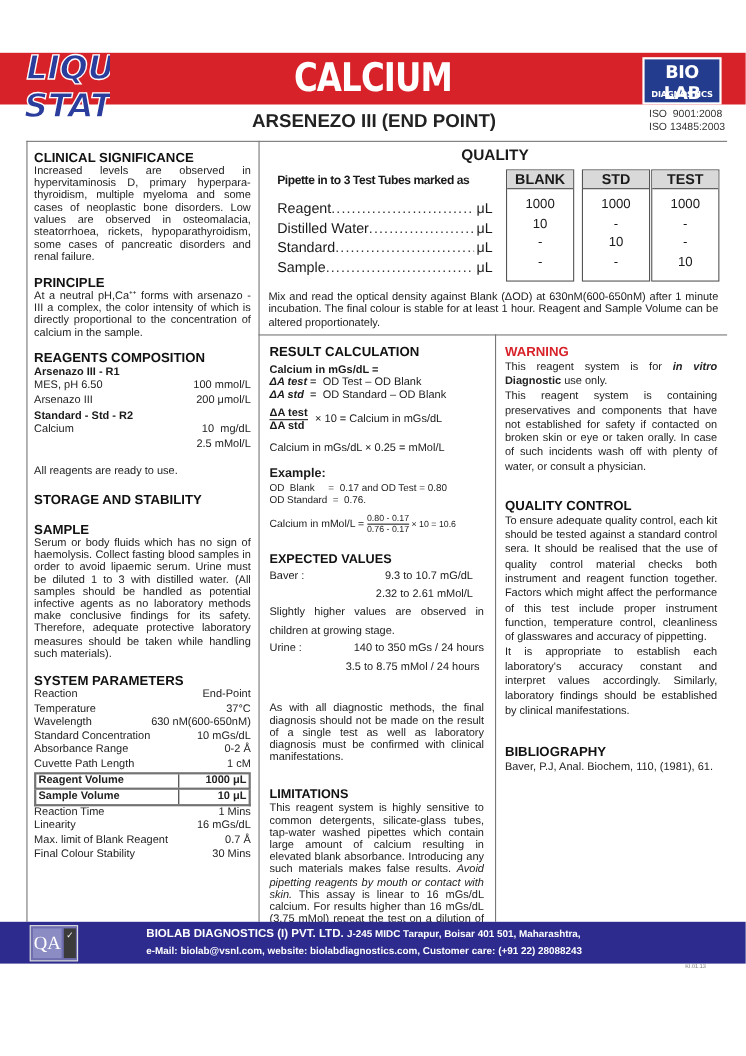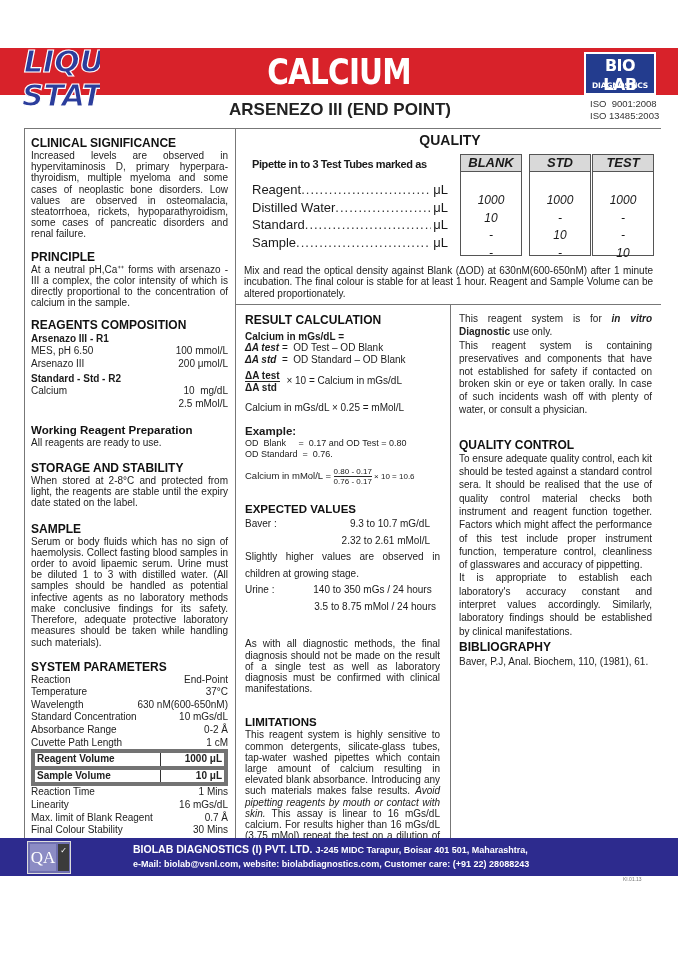--- a/index.html
+++ b/index.html
@@ -26,32 +26,32 @@
 
   .col-left { position: absolute; left: 31px; top: 136px; width: 197px; font-size: 10px; line-height: 11.2px; }
   .sec-h { font-weight: bold; font-size: 12px; line-height: 14px; color: #111; }
   .para { text-align: justify; font-size: 10px; line-height: 11.2px; color: #222; }
   .gap { height: 10px; }
   .kv { display: flex; justify-content: space-between; font-size: 10px; line-height: 12.4px; color: #222; }
   .kv-right { text-align: right; }
   .sub-h { font-weight: bold; font-size: 10px; line-height: 13px; }
 
   .sys-row { display: flex; justify-content: space-between; font-size: 10px; line-height: 12.6px; color: #222; }
-  .sys-row.boxed { border: 4px solid #737373; font-weight: bold; padding: 0 2px; }
+  .sys-row.boxed { border: 2px solid #737373; font-weight: bold; padding: 0 2px; }
   .sys-row.boxed .sv { border-left: 1px solid #333; padding-left: 4px; min-width: 62px; text-align: right; }
 
   
   .method { position: absolute; left: 244px; top: 128px; width: 412px; }
   .method-h { text-align: center; font-weight: bold; font-size: 14px; margin-top: 4px; }
   .method-table { position: absolute; left: 0; top: 22px; width: 412px; }
   .pip-label { position: absolute; left: 8px; top: 8px; font-weight: bold; font-size: 11px; letter-spacing: -0.4px; }
-  .mcol { position: absolute; top: 4px; width: 62px; border: 1px solid #555; height: 102px; font-style: italic; }
+  .mcol { position: absolute; top: 4px; width: 62px; border: 1px solid #555; height: 102px; }
   .mcol-h { background: #d9d9d9; border-bottom: 1px solid #555; text-align: center; font-weight: bold; font-size: 13px; line-height: 16px; }
   .mcol-v { text-align: center; font-size: 12px; line-height: 17.6px; }
-  .mcol-vals { padding-top: 20px; }
+  .mcol-vals { padding-top: 5px; }
   .mrow-labels { position: absolute; left: 8px; top: 31px; width: 196px; font-size: 13px; line-height: 17.6px; }
   .mrow { display: flex; white-space: nowrap; overflow: hidden; }
   .mrow .dots { flex: 1; overflow: hidden; letter-spacing: 1px; color: #333; }
   .mrow .unit { padding-left: 2px; }
 
   .mix-text { position: absolute; left: 244px; top: 265px; width: 409px; font-size: 10px; line-height: 11.4px; text-align: justify; }
 
   
   .col-mid { position: absolute; left: 245px; top: 313px; width: 195px; font-size: 10px; line-height: 11.4px; }
   .calc-line { font-size: 10px; line-height: 11.3px; }
@@ -132,27 +132,25 @@
     </div>
     <div class="sub-h" style="margin-top:2px">Standard - Std - R2</div>
     <div class="kv">
       <span>Calcium</span>
       <span style="white-space:pre">10  mg/dL</span>
     </div>
     <div class="kv-right">2.5 mMol/L</div>
   </div>
   <div class="gap" style="height:14px"></div>
   <div>
-    <div class="sec-h" style="font-size:11.5px">Working Reagent Preparation</div>
     <div class="para">All reagents are ready to use.</div>
   </div>
   <div class="gap" style="height:13px"></div>
   <div>
     <div class="sec-h">STORAGE AND STABILITY</div>
-    <div class="para">When stored at 2-8°C and protected from light, the reagents are stable until the expiry date stated on the label.</div>
   </div>
   <div class="gap" style="height:13px"></div>
   <div>
     <div class="sec-h">SAMPLE</div>
     <div class="para">Serum or body fluids which has no sign of haemolysis. Collect fasting blood samples in order to avoid lipaemic serum. Urine must be diluted 1 to 3 with distilled water. (All samples should be handled as potential infective agents as no laboratory methods make conclusive findings for its safety. Therefore, adequate protective laboratory measures should be taken while handling such materials).</div>
   </div>
   <div class="gap" style="height:12px"></div>
   <div>
     <div class="sec-h">SYSTEM PARAMETERS</div>
     <div id="sys-rows">
@@ -295,45 +293,46 @@
   <div style="margin-top:16px;">
     <div class="sec-h" style="font-size:11.5px">EXPECTED VALUES</div>
     <div class="ev-row">
       <span style="width:70px">Baver :</span>
       <span style="flex:1; text-align:right; padding-right:10px">9.3 to 10.7 mG/dL</span>
     </div>
     <div class="ev-row" style="justify-content:flex-end; padding-right:10px;">2.32 to 2.61 mMol/L</div>
     <div class="para" style="line-height:16.5px">Slightly higher values are observed in children at growing stage.</div>
     <div class="ev-row">
       <span style="width:60px">Urine :</span>
-      <span style="flex:1; text-align:center">140 to 350 mGs / 24 hours</span>
+      <span style="flex:1; text-align:right">140 to 350 mGs / 24 hours</span>
     </div>
     <div class="ev-row" style="justify-content:flex-end; padding-right:4px;">3.5 to 8.75 mMol / 24 hours</div>
     <div class="para" style="margin-top:23px">As with all diagnostic methods, the final diagnosis should not be made on the result of a single test as well as laboratory diagnosis must be confirmed with clinical manifestations.</div>
   </div>
 
   <div style="margin-top:21px;">
     <div class="sec-h" style="font-size:11.5px">LIMITATIONS</div>
     <div class="para"><span>This reagent system is highly sensitive to common detergents, silicate-glass tubes, tap-water washed pipettes which contain large amount of calcium resulting in elevated blank absorbance. Introducing any such materials makes false results. </span><i>Avoid pipetting reagents by mouth or contact with skin.</i><span>  This assay is linear to 16 mGs/dL calcium.   For results higher than 16 mGs/dL (3.75 mMol) repeat the test on a dilution of serum in distilled water. Multiply the result by dilution factor (e.g. 2 for a dilution of 1:1).</span></div>
   </div>
 </div>
 
 <div class="col-right">
   <div>
+    <div class="warn-h">WARNING</div>
     <div class="para" style="line-height:12.5px"><span>This reagent system is for </span><b><i>in vitro</i></b> <b>Diagnostic</b><span> use only.</span></div>
     <div class="para" style="line-height:12.8px; margin-top:2px;">This reagent system is containing preservatives and components that have not established for safety if contacted on broken skin or eye or taken orally.  In case of such incidents wash off with plenty of water, or consult a physician.</div>
   </div>
 
   <div style="margin-top:21px;">
     <div class="sec-h">QUALITY CONTROL</div>
     <div class="qc-text">To ensure adequate quality control, each kit should be tested against a standard control sera.  It should be realised that the use of quality control material checks both instrument and reagent function together. Factors which might affect the performance of this test include proper instrument function, temperature control, cleanliness of glasswares and accuracy of pippetting.</div>
     <div class="qc-text">It is appropriate to establish each laboratory's accuracy constant and interpret values accordingly.   Similarly, laboratory findings should be established by clinical manifestations.</div>
   </div>
 
-  <div style="margin-top:2px;">
+  <div style="margin-top:23px;">
     <div class="sec-h">BIBLIOGRAPHY</div>
     <div class="para" style="margin-top:2px">Baver, P.J, Anal. Biochem, 110, (1981), 61.</div>
   </div>
 </div>
 
 <div class="footer"></div>
 <div class="qa-logo">
   <div class="qa-q">QA</div>
   <div class="qa-tick">✓</div>
 </div>

